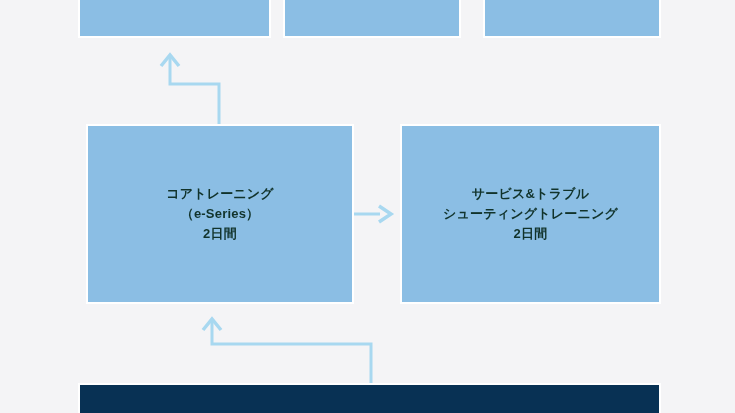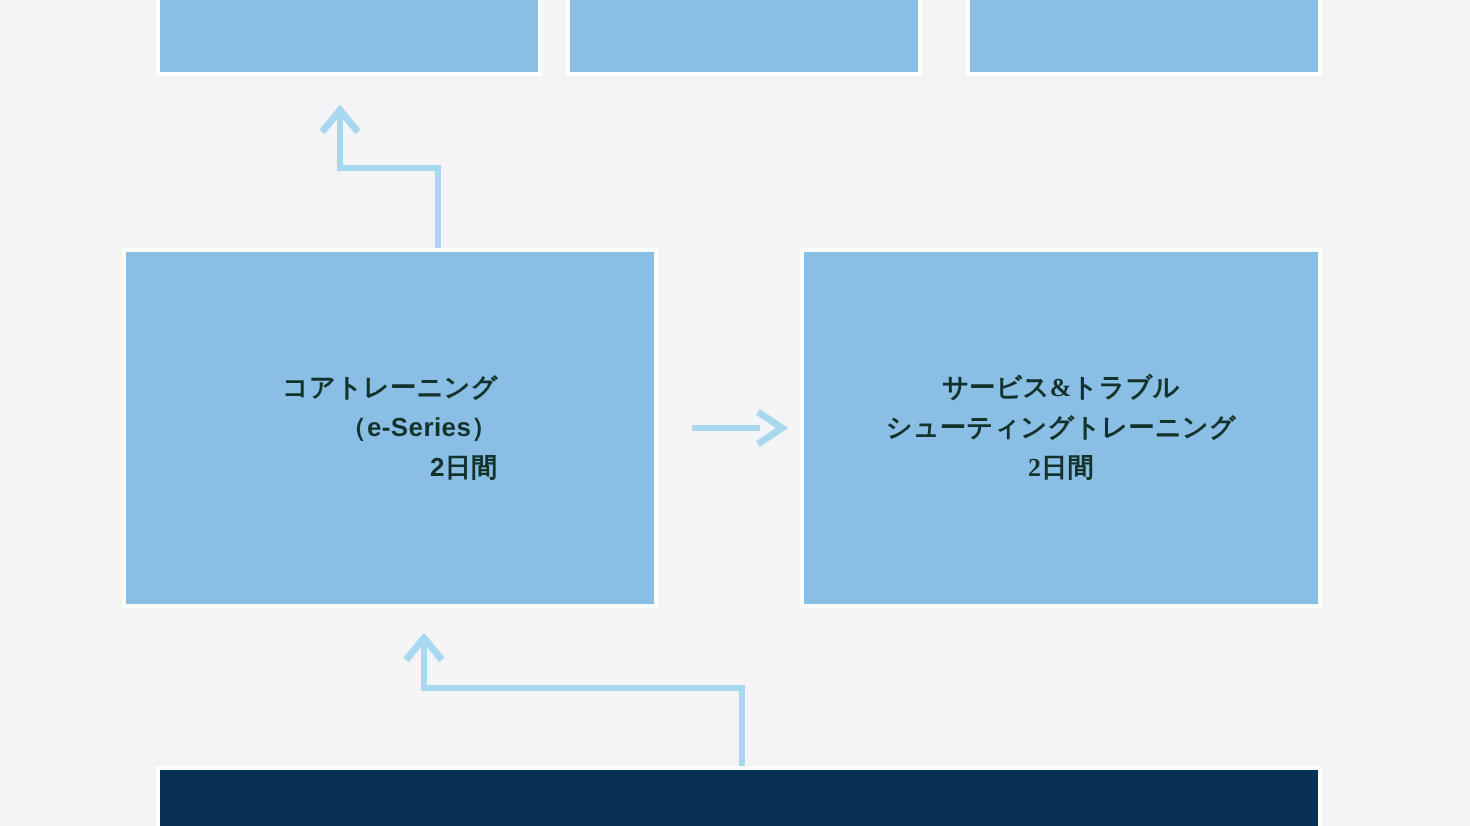--- a/index.html
+++ b/index.html
@@ -41,22 +41,22 @@
     line-height: 1.55;
     letter-spacing: 0.2px;
     white-space: pre-line;
   }
   
   #top-box-1 { left: 78px;  top: -60px; width: 193px; height: 98px; }
   #top-box-2 { left: 283px; top: -60px; width: 178px; height: 98px; }
   #top-box-3 { left: 483px; top: -60px; width: 178px; height: 98px; }
   #top-box-3 .label { font-size: 12px; color: #7bb4df; }
   
-  #core-training     { left: 61px;  top: 124px; width: 268px; height: 180px; text-align: right; }
-  #service-training  { left: 400px; top: 124px; width: 261px; height: 180px; font-family: Liberation Serif, serif; }
+  #core-training     { left: 86px;  top: 124px; width: 268px; height: 180px; }
+  #service-training  { left: 400px; top: 124px; width: 261px; height: 180px; }
   
   #foundation-bar { left: 78px; top: 383px; width: 583px; height: 78px; }
 
   svg.connectors {
     position: absolute;
     left: 0;
     top: 0;
     width: 735px;
     height: 413px;
     pointer-events: none;

